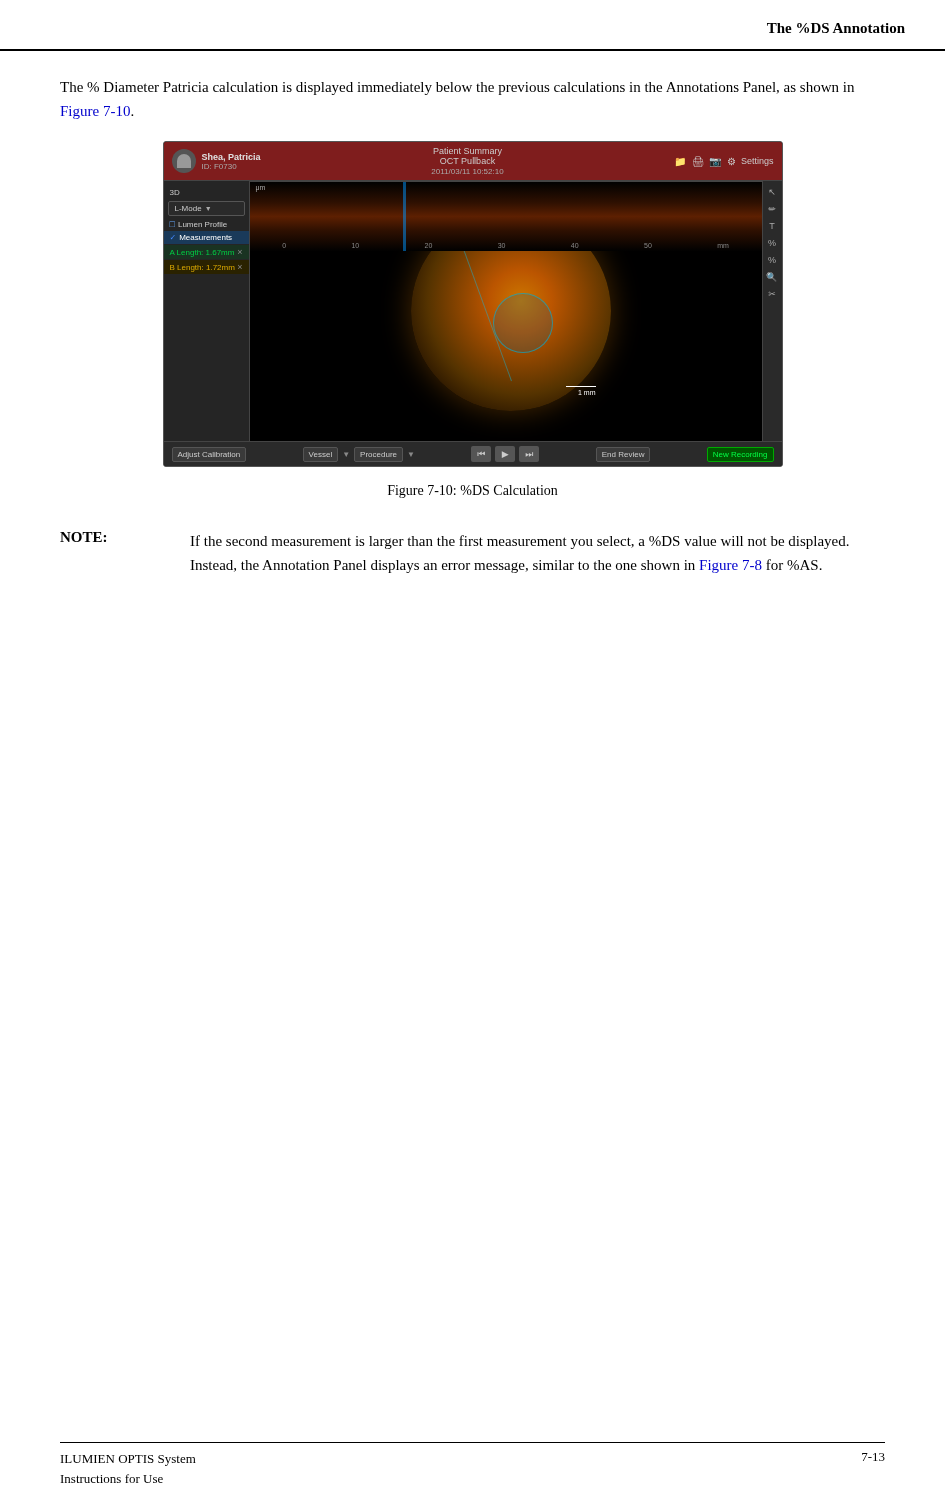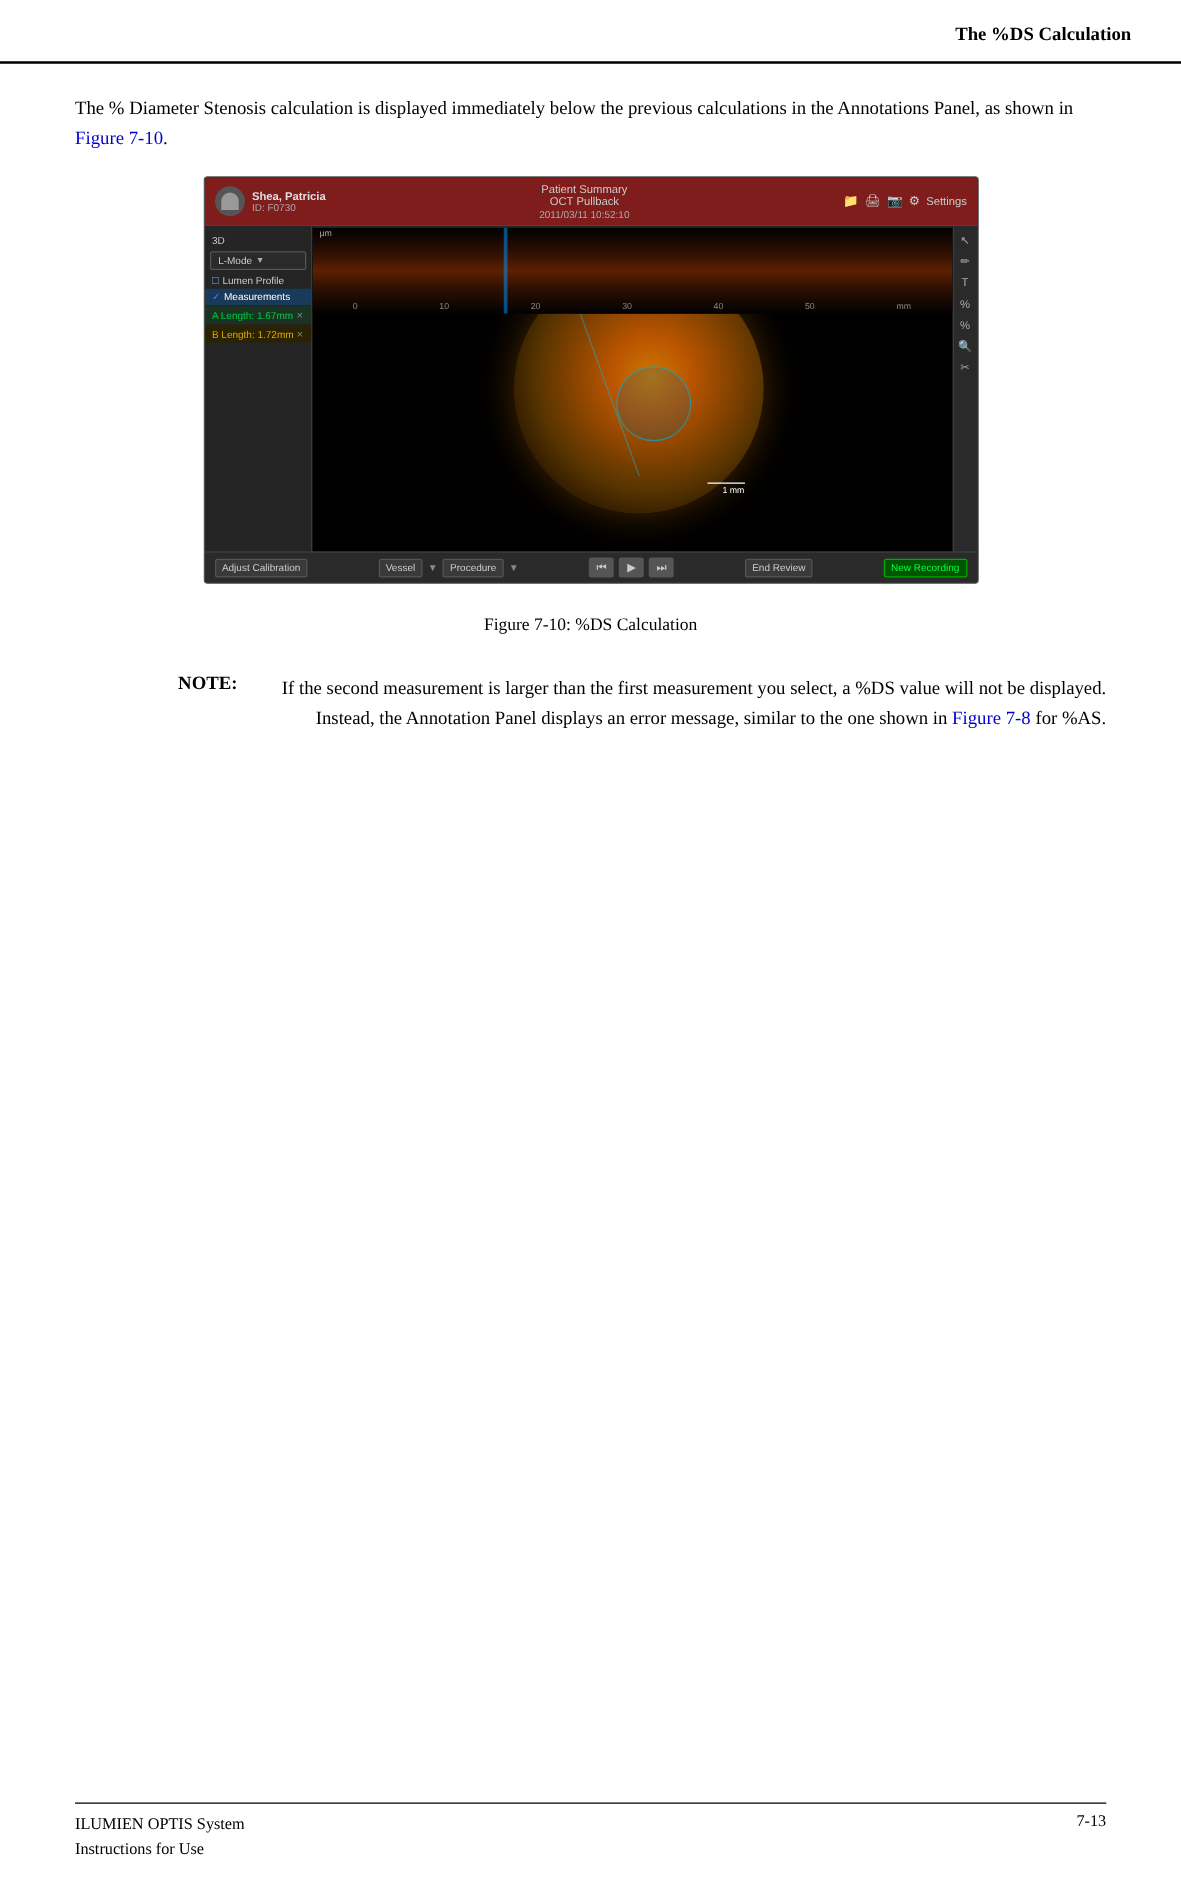--- a/index.html
+++ b/index.html
@@ -384,30 +384,29 @@
     .oct-procedure-row {
       display: flex;
       align-items: center;
       gap: 4px;
     }
 
     
     .figure-caption {
       font-size: 14px;
       text-align: center;
-      margin-top: 26px;
+      margin-top: 16px;
       margin-bottom: 20px;
     }
 
     
     .note-section {
       display: flex;
-      gap: 16px;
+      gap: 0;
       margin-top: 10px;
-      text-align: right;
     }
 
     .note-label {
       font-size: 15px;
       font-weight: bold;
       min-width: 130px;
       padding-top: 0;
     }
 
     .note-text {
@@ -482,27 +481,27 @@
       bottom: 0;
       width: 3px;
       background: rgba(0, 150, 255, 0.5);
       left: 30%;
     }
   </style>
 </head>
 <body>
 
 <div class="page-header">
-  <div class="header-line2">The %DS Calculation</div>
+  <div class="header-line2">The %DS Annotation</div>
 </div>
 
 <div class="main-content">
 
   <p class="intro-text">
-    <span>The % Diameter Stenosis calculation is displayed immediately below the previous calculations in the Annotations Panel, as shown in </span><a class="link">Figure 7-10</a><span>.</span>
+    <span>The % Diameter Patricia calculation is displayed immediately below the previous calculations in the Annotations Panel, as shown in </span><a class="link">Figure 7-10</a><span>.</span>
   </p>
 
   <div class="figure-container">
 
     <div class="oct-screenshot">
 
       <div class="oct-topbar">
         <div class="oct-patient-info">
           <div class="oct-avatar">
             <div class="oct-avatar-icon"></div>

